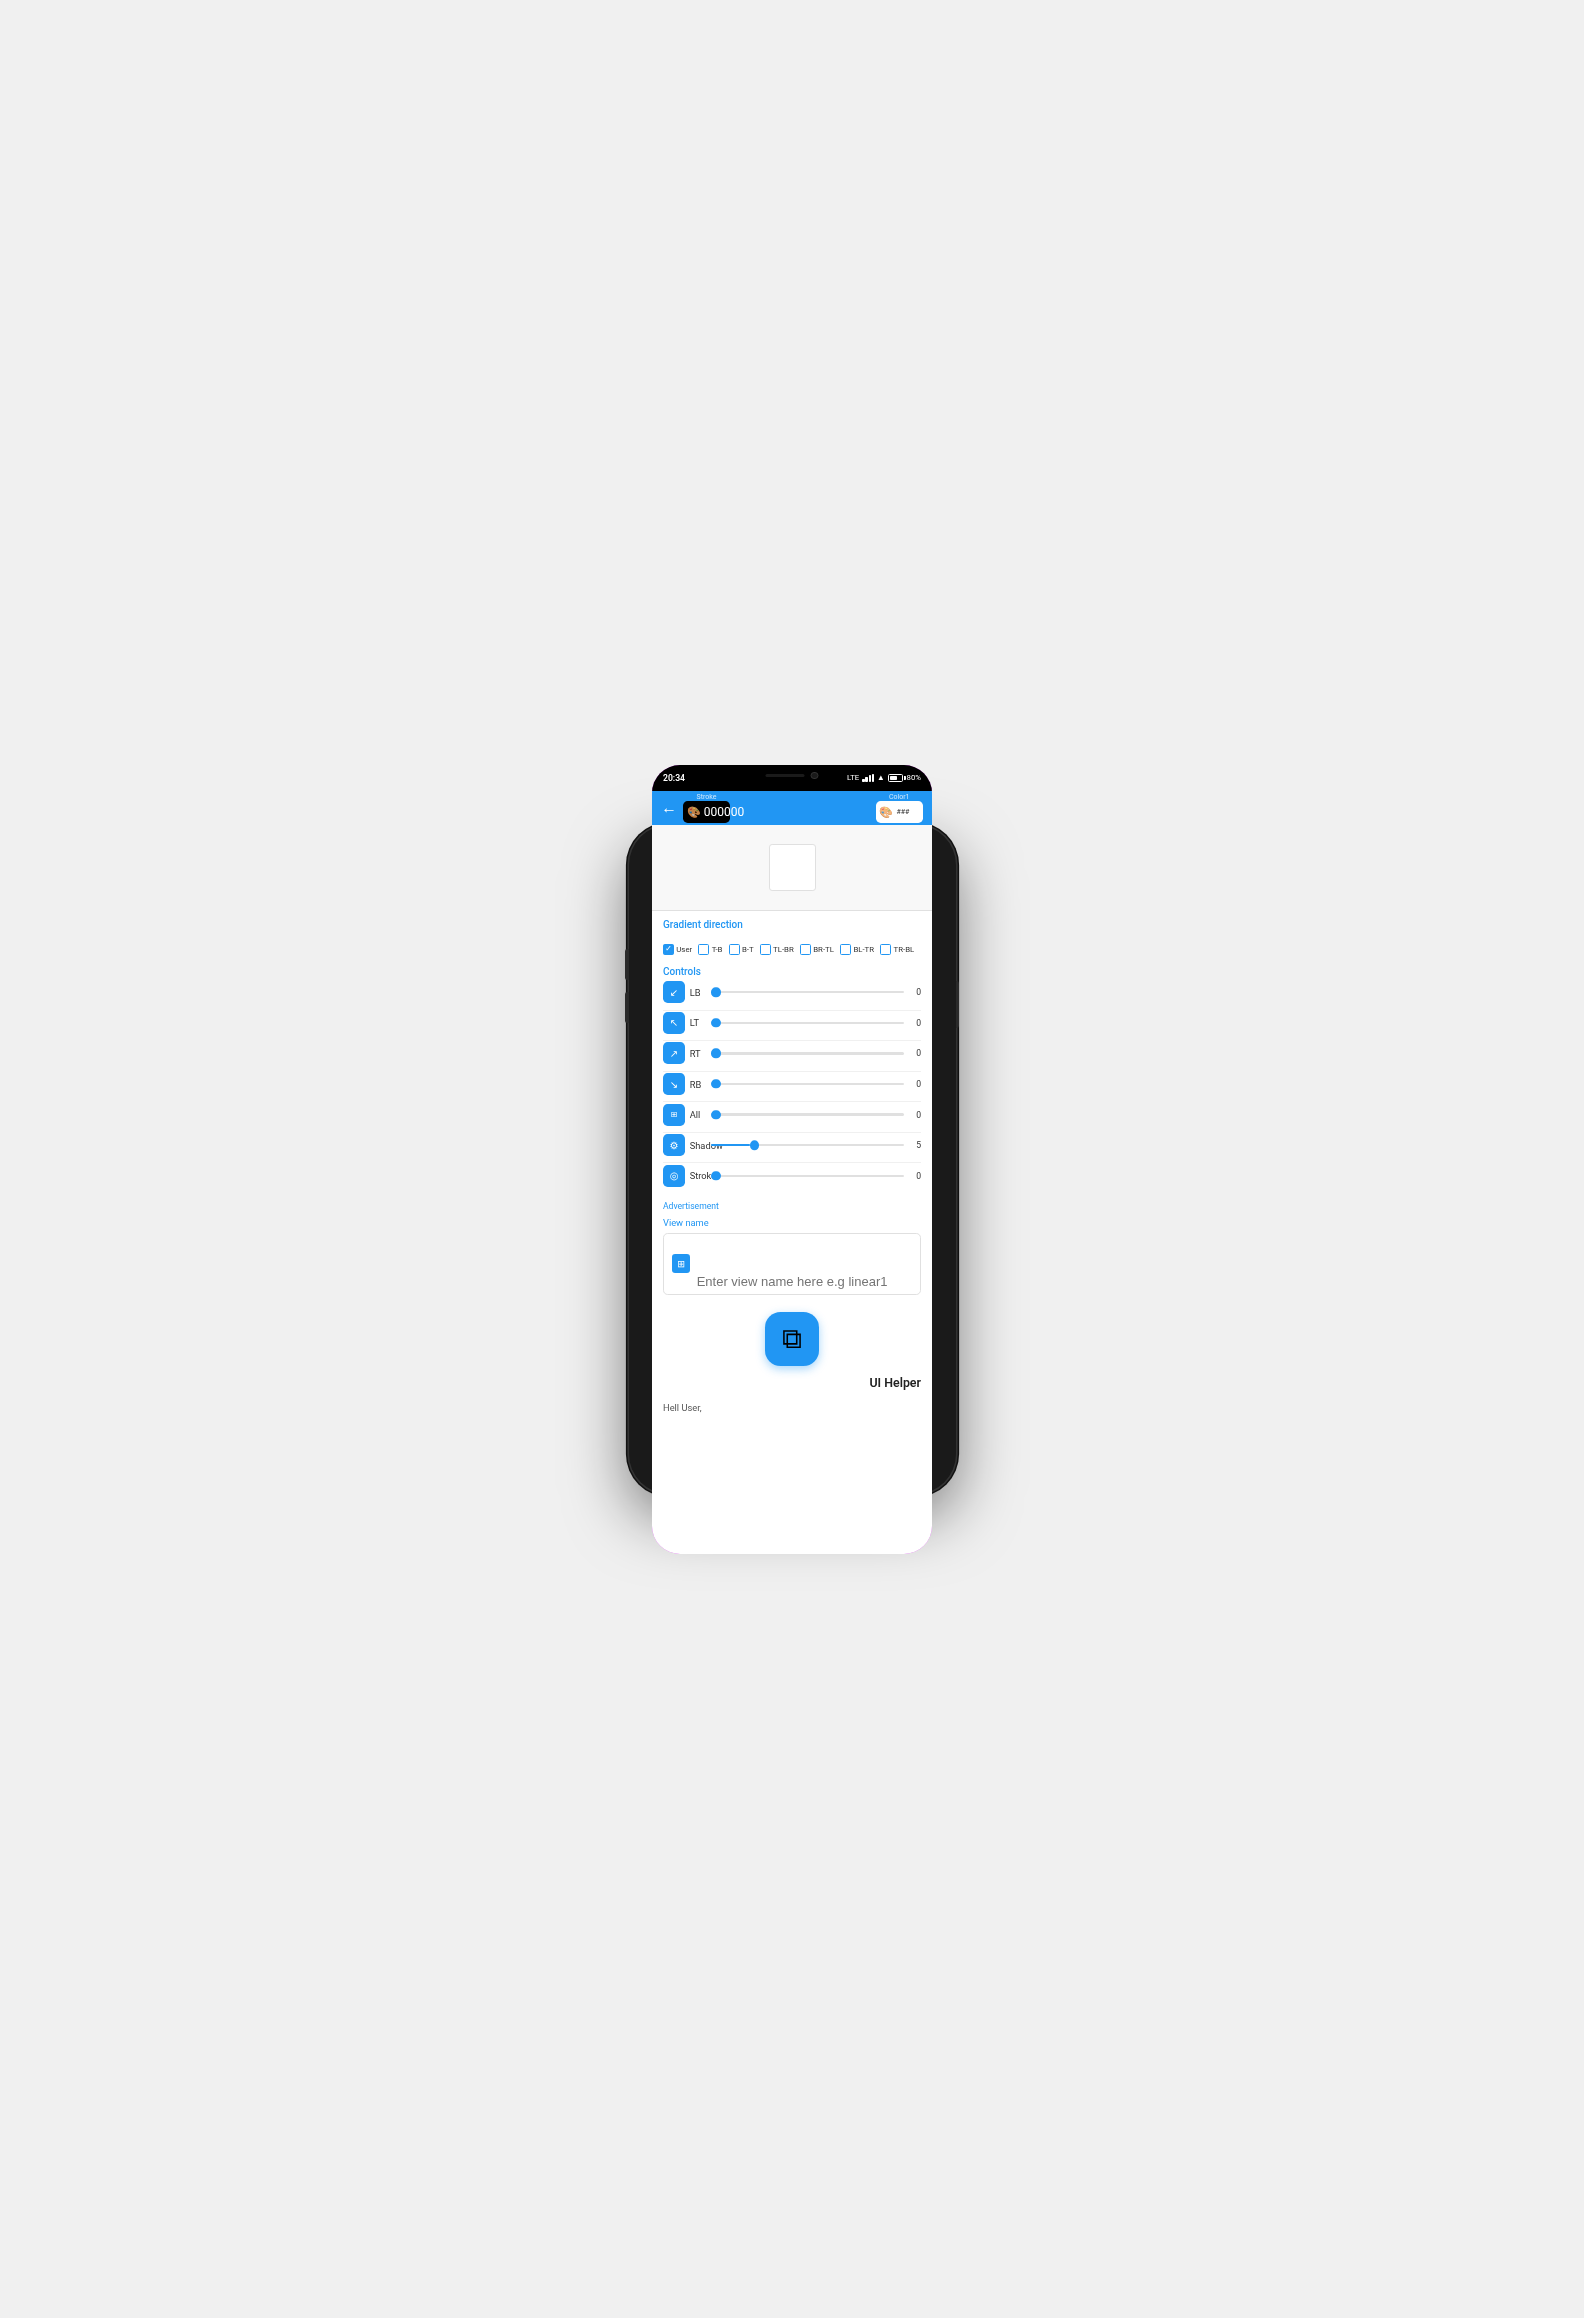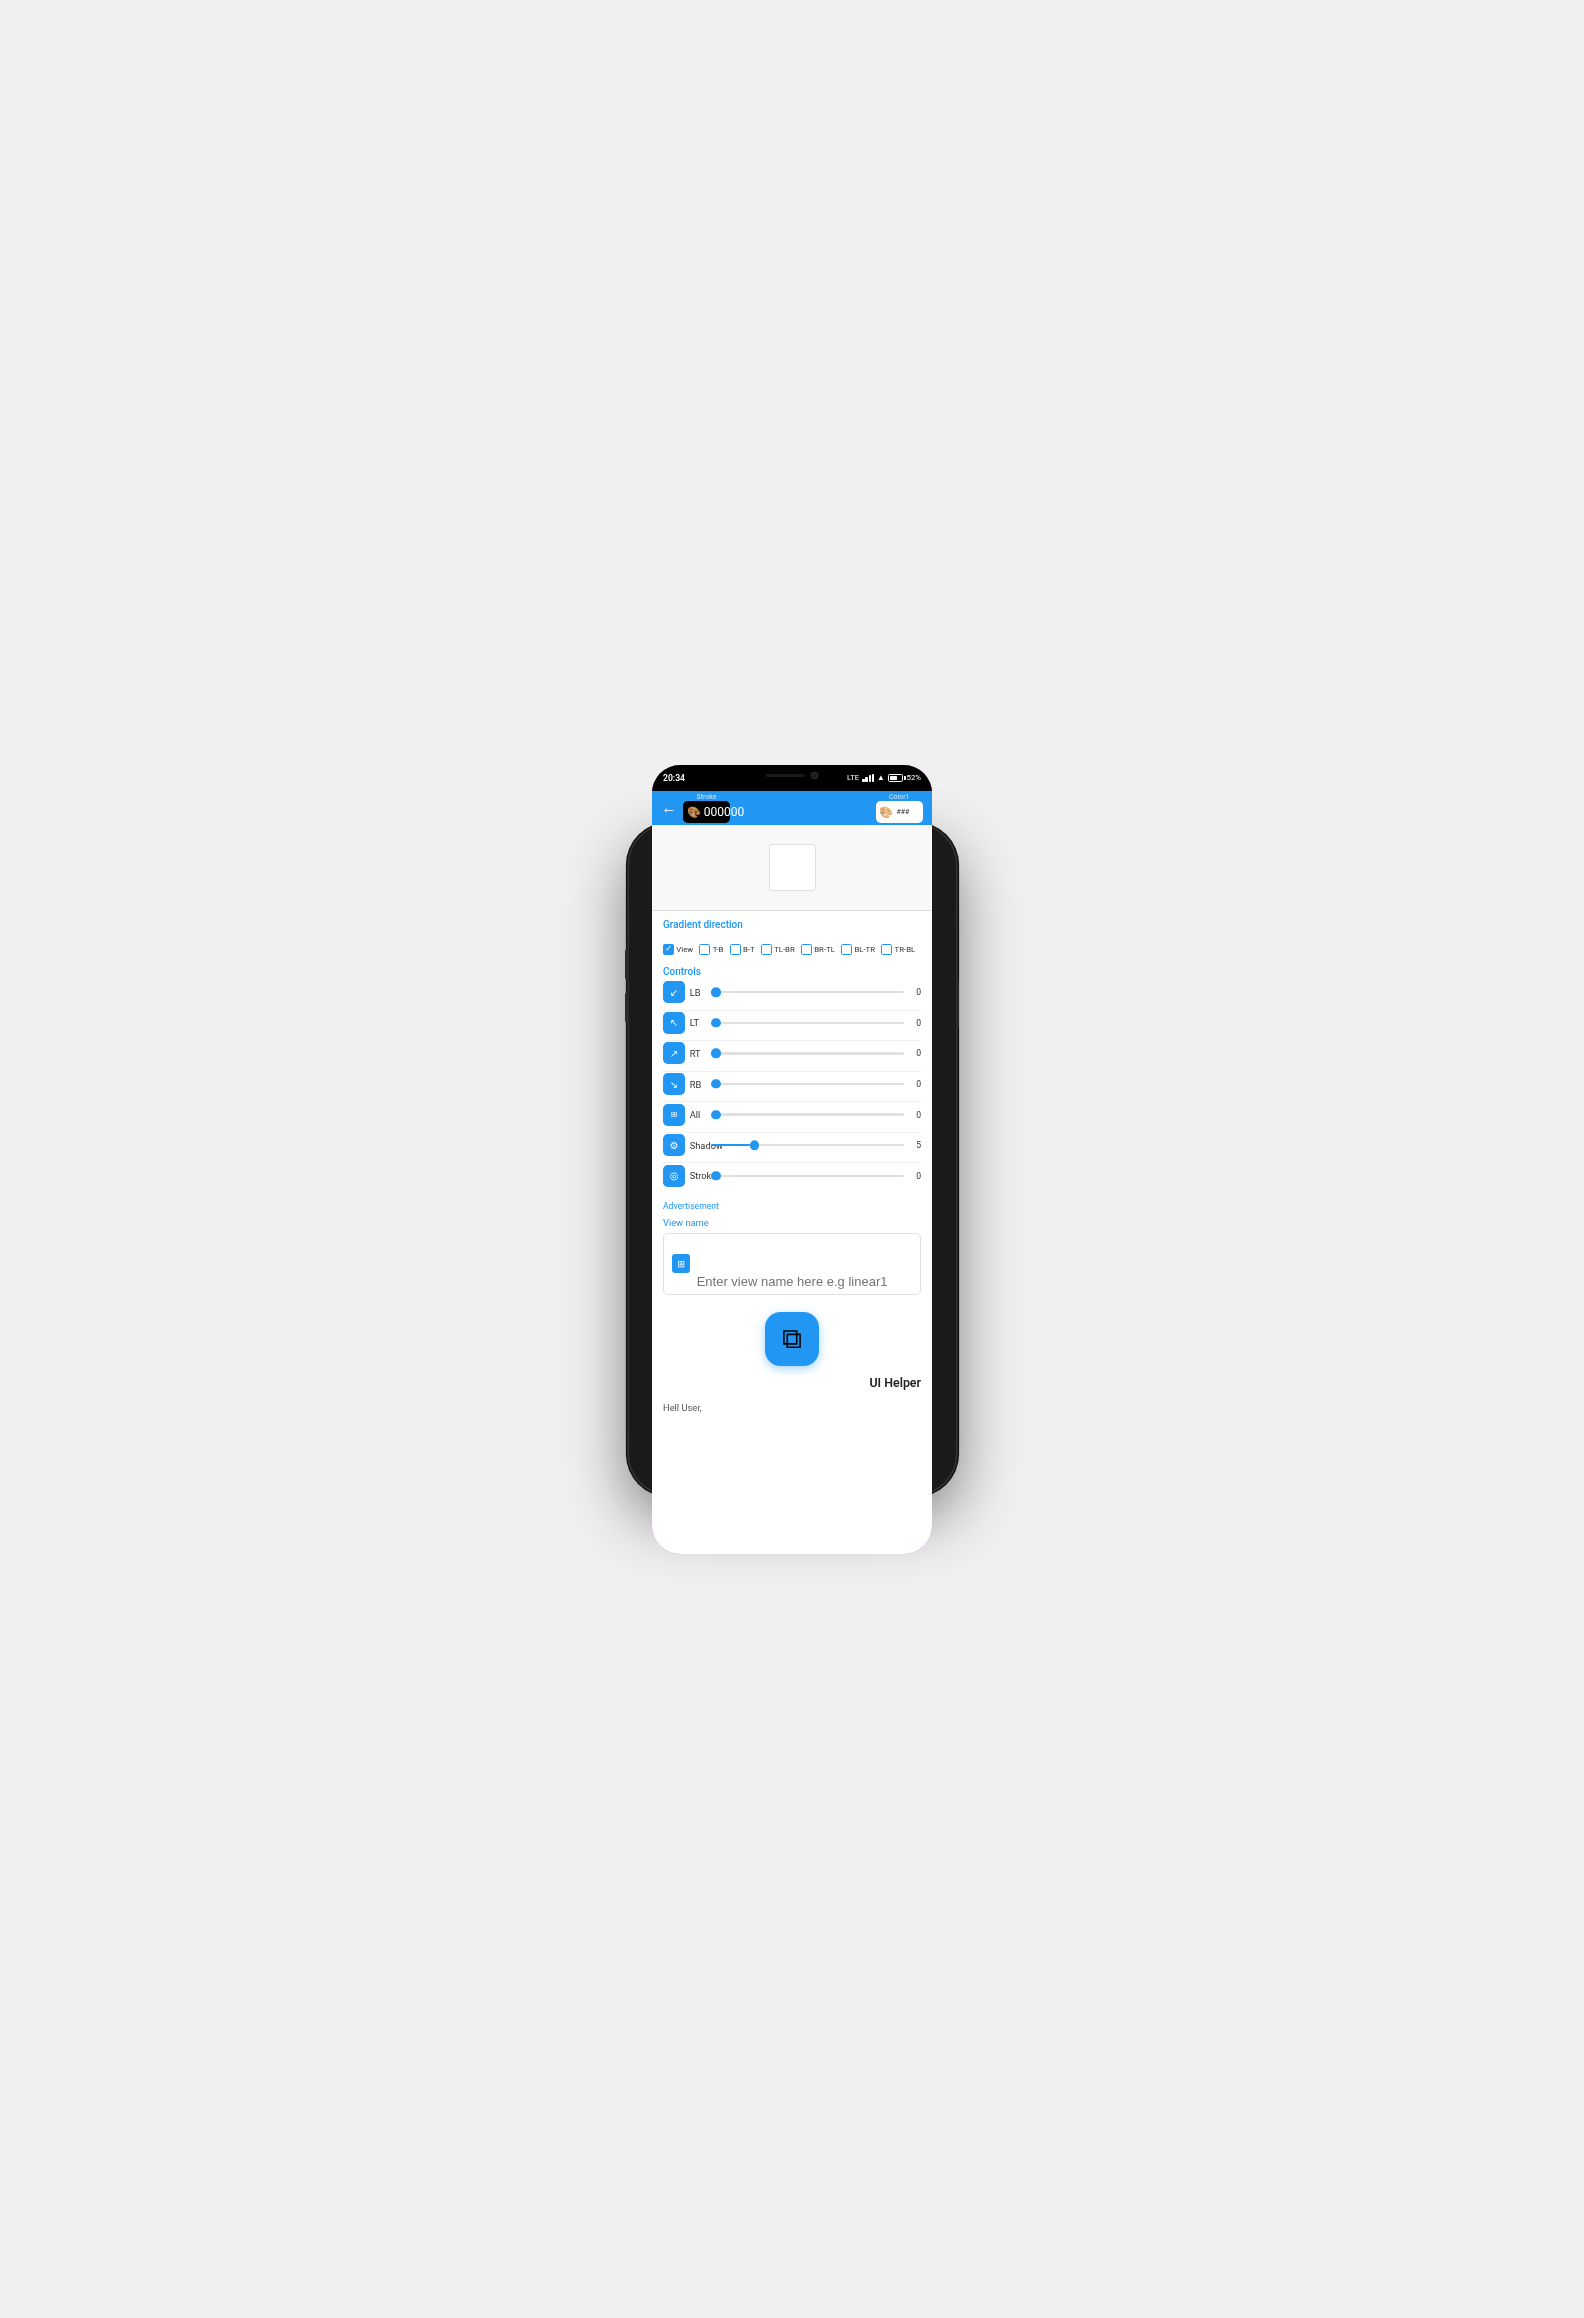--- a/index.html
+++ b/index.html
@@ -501,21 +501,21 @@
         <div class="signal-bars">
           <div class="signal-bar" style="height:3.1px;"></div>
           <div class="signal-bar" style="height:4.7px;"></div>
           <div class="signal-bar" style="height:6.2px;"></div>
           <div class="signal-bar" style="height:7.8px;"></div>
         </div>
         <span>▲</span>
         <div class="battery-icon">
           <div class="battery-fill"></div>
         </div>
-        <span>52%</span>
+        <span>80%</span>
       </div>
     </div>
 
     <div class="app-content">
 
       <div class="top-bar">
         <span class="back-arrow">←</span>
         <div class="stroke-section">
           <span style="font-size:7px;color:rgba(255,255,255,0.8);">Stroke</span>
           <div class="color-picker-btn">
@@ -537,21 +537,21 @@
       </div>
 
       <div class="section">
         <div class="section-title">Gradient direction</div>
       </div>
       <div class="gradient-row">
         <div class="grad-option">
           <div class="checkbox">
             <span class="checkbox-check">✓</span>
           </div>
-          <span class="grad-label">View</span>
+          <span class="grad-label">User</span>
         </div>
         <div class="grad-option">
           <div class="checkbox checkbox-empty"></div>
           <span class="grad-label">T-B</span>
         </div>
         <div class="grad-option">
           <div class="checkbox checkbox-empty"></div>
           <span class="grad-label">B-T</span>
         </div>
         <div class="grad-option">

